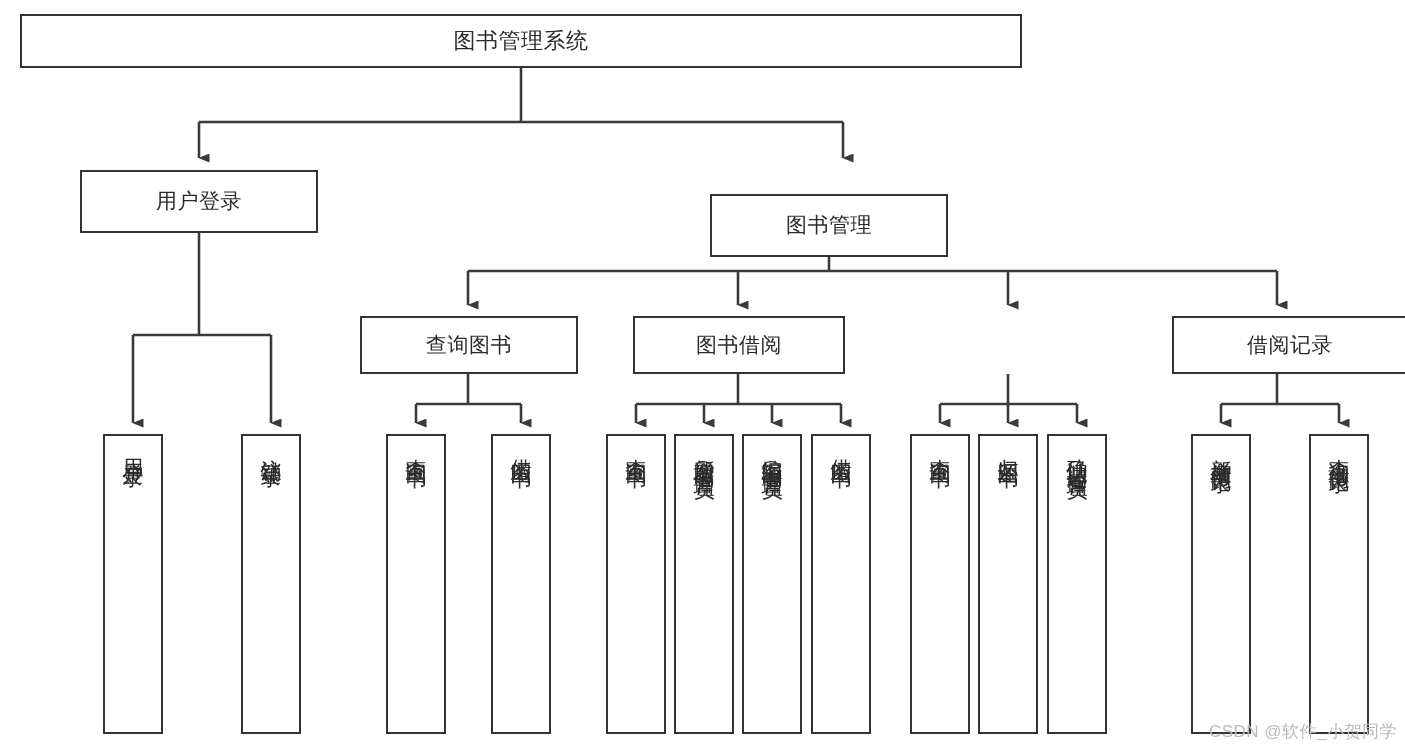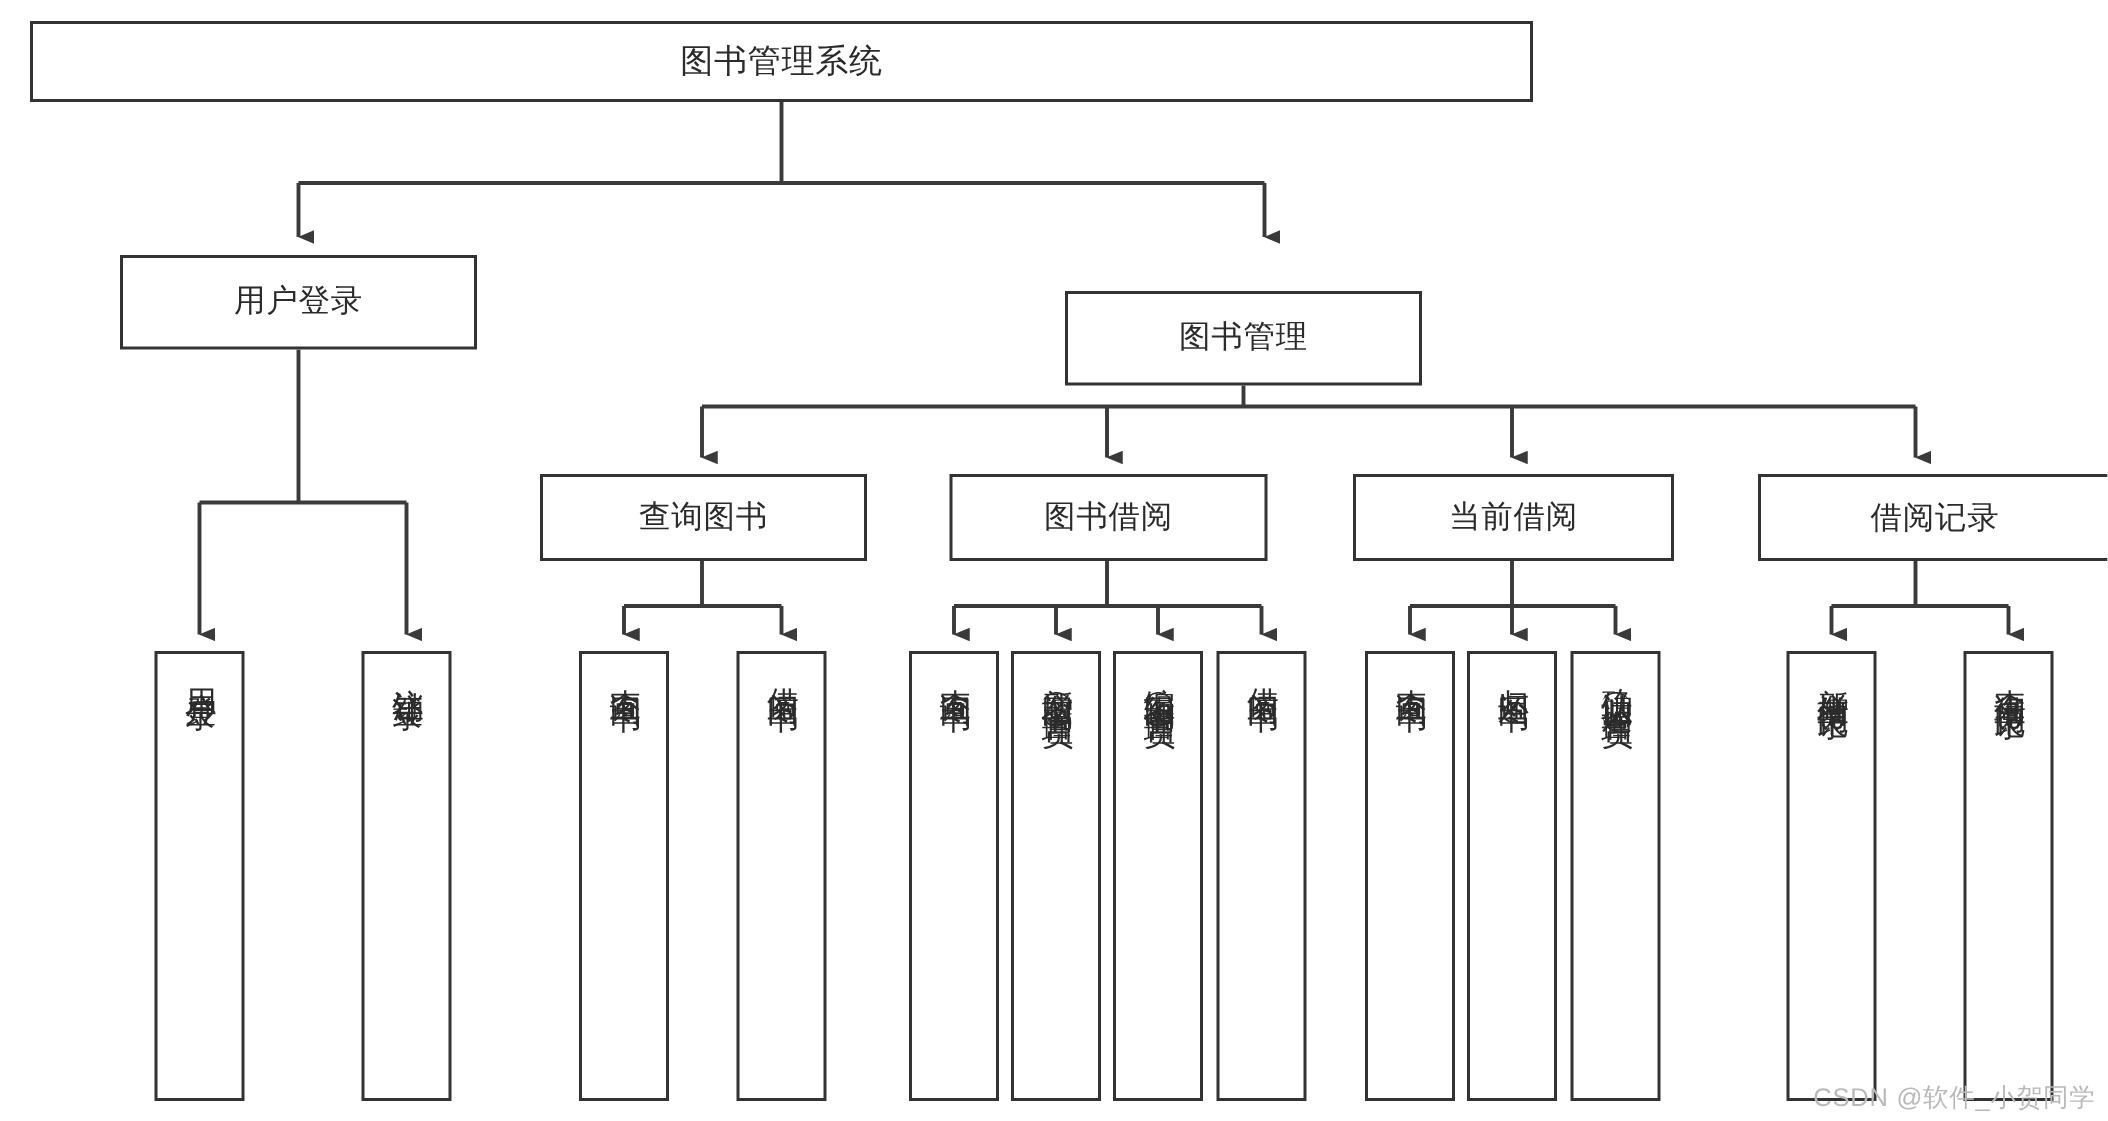--- a/index.html
+++ b/index.html
@@ -140,23 +140,20 @@
   <div class="node horiz" style="left:710px; top:170px; width:238px; height:63px;margin-top:24px;">
     <span class="label">图书管理</span>
   </div>
 
   <div class="node horiz" style="left:360px; top:316px; width:218px; height:58px;">
     <span class="label">查询图书</span>
   </div>
   <div class="node horiz" style="left:633px; top:316px; width:212px; height:58px;">
     <span class="label">图书借阅</span>
   </div>
-  <div class="node horiz" style="left:902px; top:316px; width:214px; height:58px;">
-    <span class="label">当前借阅</span>
-  </div>
   <div class="node horiz" style="left:1172px; top:316px; width:236px; height:58px;font-family:Liberation Serif, serif;">
     <span class="label">借阅记录</span>
   </div>
 
   <div class="node vert" style="left:103px; top:434px; width:60px; height:300px;">
     <span class="label">用户登录</span>
   </div>
   <div class="node vert" style="left:241px; top:434px; width:60px; height:300px;">
     <span class="label">注销登录</span>
   </div>

